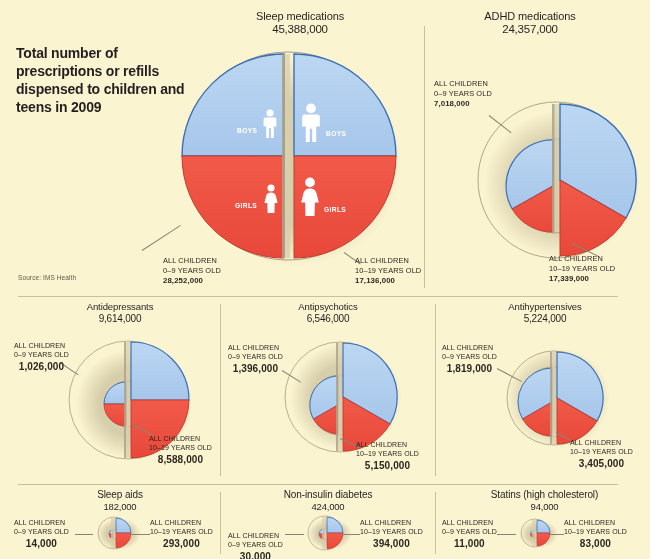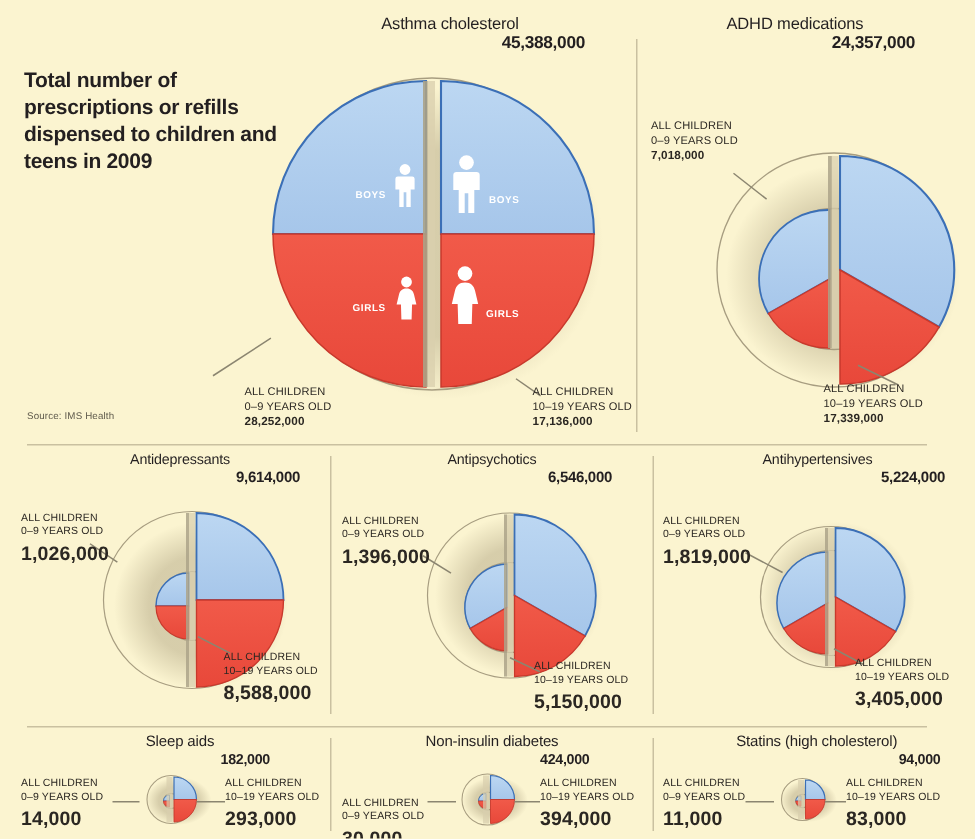--- a/index.html
+++ b/index.html
@@ -25,31 +25,31 @@
     letter-spacing:-0.2px;
   }
   .source {
     position:absolute; left:18px; top:274px;
     font-size:6.5px; color:#5f5a4c; letter-spacing:0.1px;
   }
 
   
   .ct { position:absolute; text-align:center; }
   .ct .t  { font-size:11px; color:#231f20; letter-spacing:-0.1px; white-space:nowrap;}
-  .ct .n  { font-size:11.5px; font-weight:bold; margin-top:1px; letter-spacing:-0.2px;text-align:right;}
+  .ct .n  { font-size:11.5px; font-weight:normal; margin-top:1px; letter-spacing:-0.2px;}
   .ct.small .t { font-size:9.5px; }
   .ct.small .n { font-size:10px; }
   .ct.tiny .t { font-size:10px; }
   .ct.tiny .n { font-size:9.5px; }
 
   
   .callout { position:absolute; font-size:7.4px; line-height:1.34; letter-spacing:0.1px; color:#2b2722; white-space:nowrap; }
   .callout .v { font-weight:bold; font-size:7.8px; }
   .callout.tiny { font-size:7px; }
-  .callout.tiny .v { font-size:13px; }
+  .callout.tiny .v { font-size:10px;text-align:center; }
 
   
   .leader { position:absolute; background:#8b8570; }
 
   
   .pie { position:absolute; }
   .pie svg { display:block; overflow:visible; }
 
   .glyph-label {
     position:absolute; color:#ffffff; font-weight:bold;
@@ -67,21 +67,21 @@
   <div class="vline" style="left:424px; top:26px;  height:262px;"></div>
   <div class="vline" style="left:220px; top:304px; height:172px;"></div>
   <div class="vline" style="left:435px; top:304px; height:172px;"></div>
   <div class="vline" style="left:220px; top:492px; height:62px;"></div>
   <div class="vline" style="left:435px; top:492px; height:62px;"></div>
 
   <div class="headline">Total number of prescriptions or refills dispensed to children and teens in 2009</div>
   <div class="source">Source: IMS Health</div>
 
   <div class="ct" style="left:210px; top:10px; width:180px;">
-    <div class="t">Asthma cholesterol</div>
+    <div class="t">Sleep medications</div>
     <div class="n">45,388,000</div>
   </div>
 
   <div class="pie" style="left:178px; top:46px;">
     <svg width="224" height="224" viewBox="0 0 224 224">
       <defs>
         <linearGradient id="blueG" x1="0" y1="0" x2="0" y2="1">
           <stop offset="0%" stop-color="#bcd7f2"></stop>
             <stop offset="100%" stop-color="#a6c6ea"></stop>
         </linearGradient>

